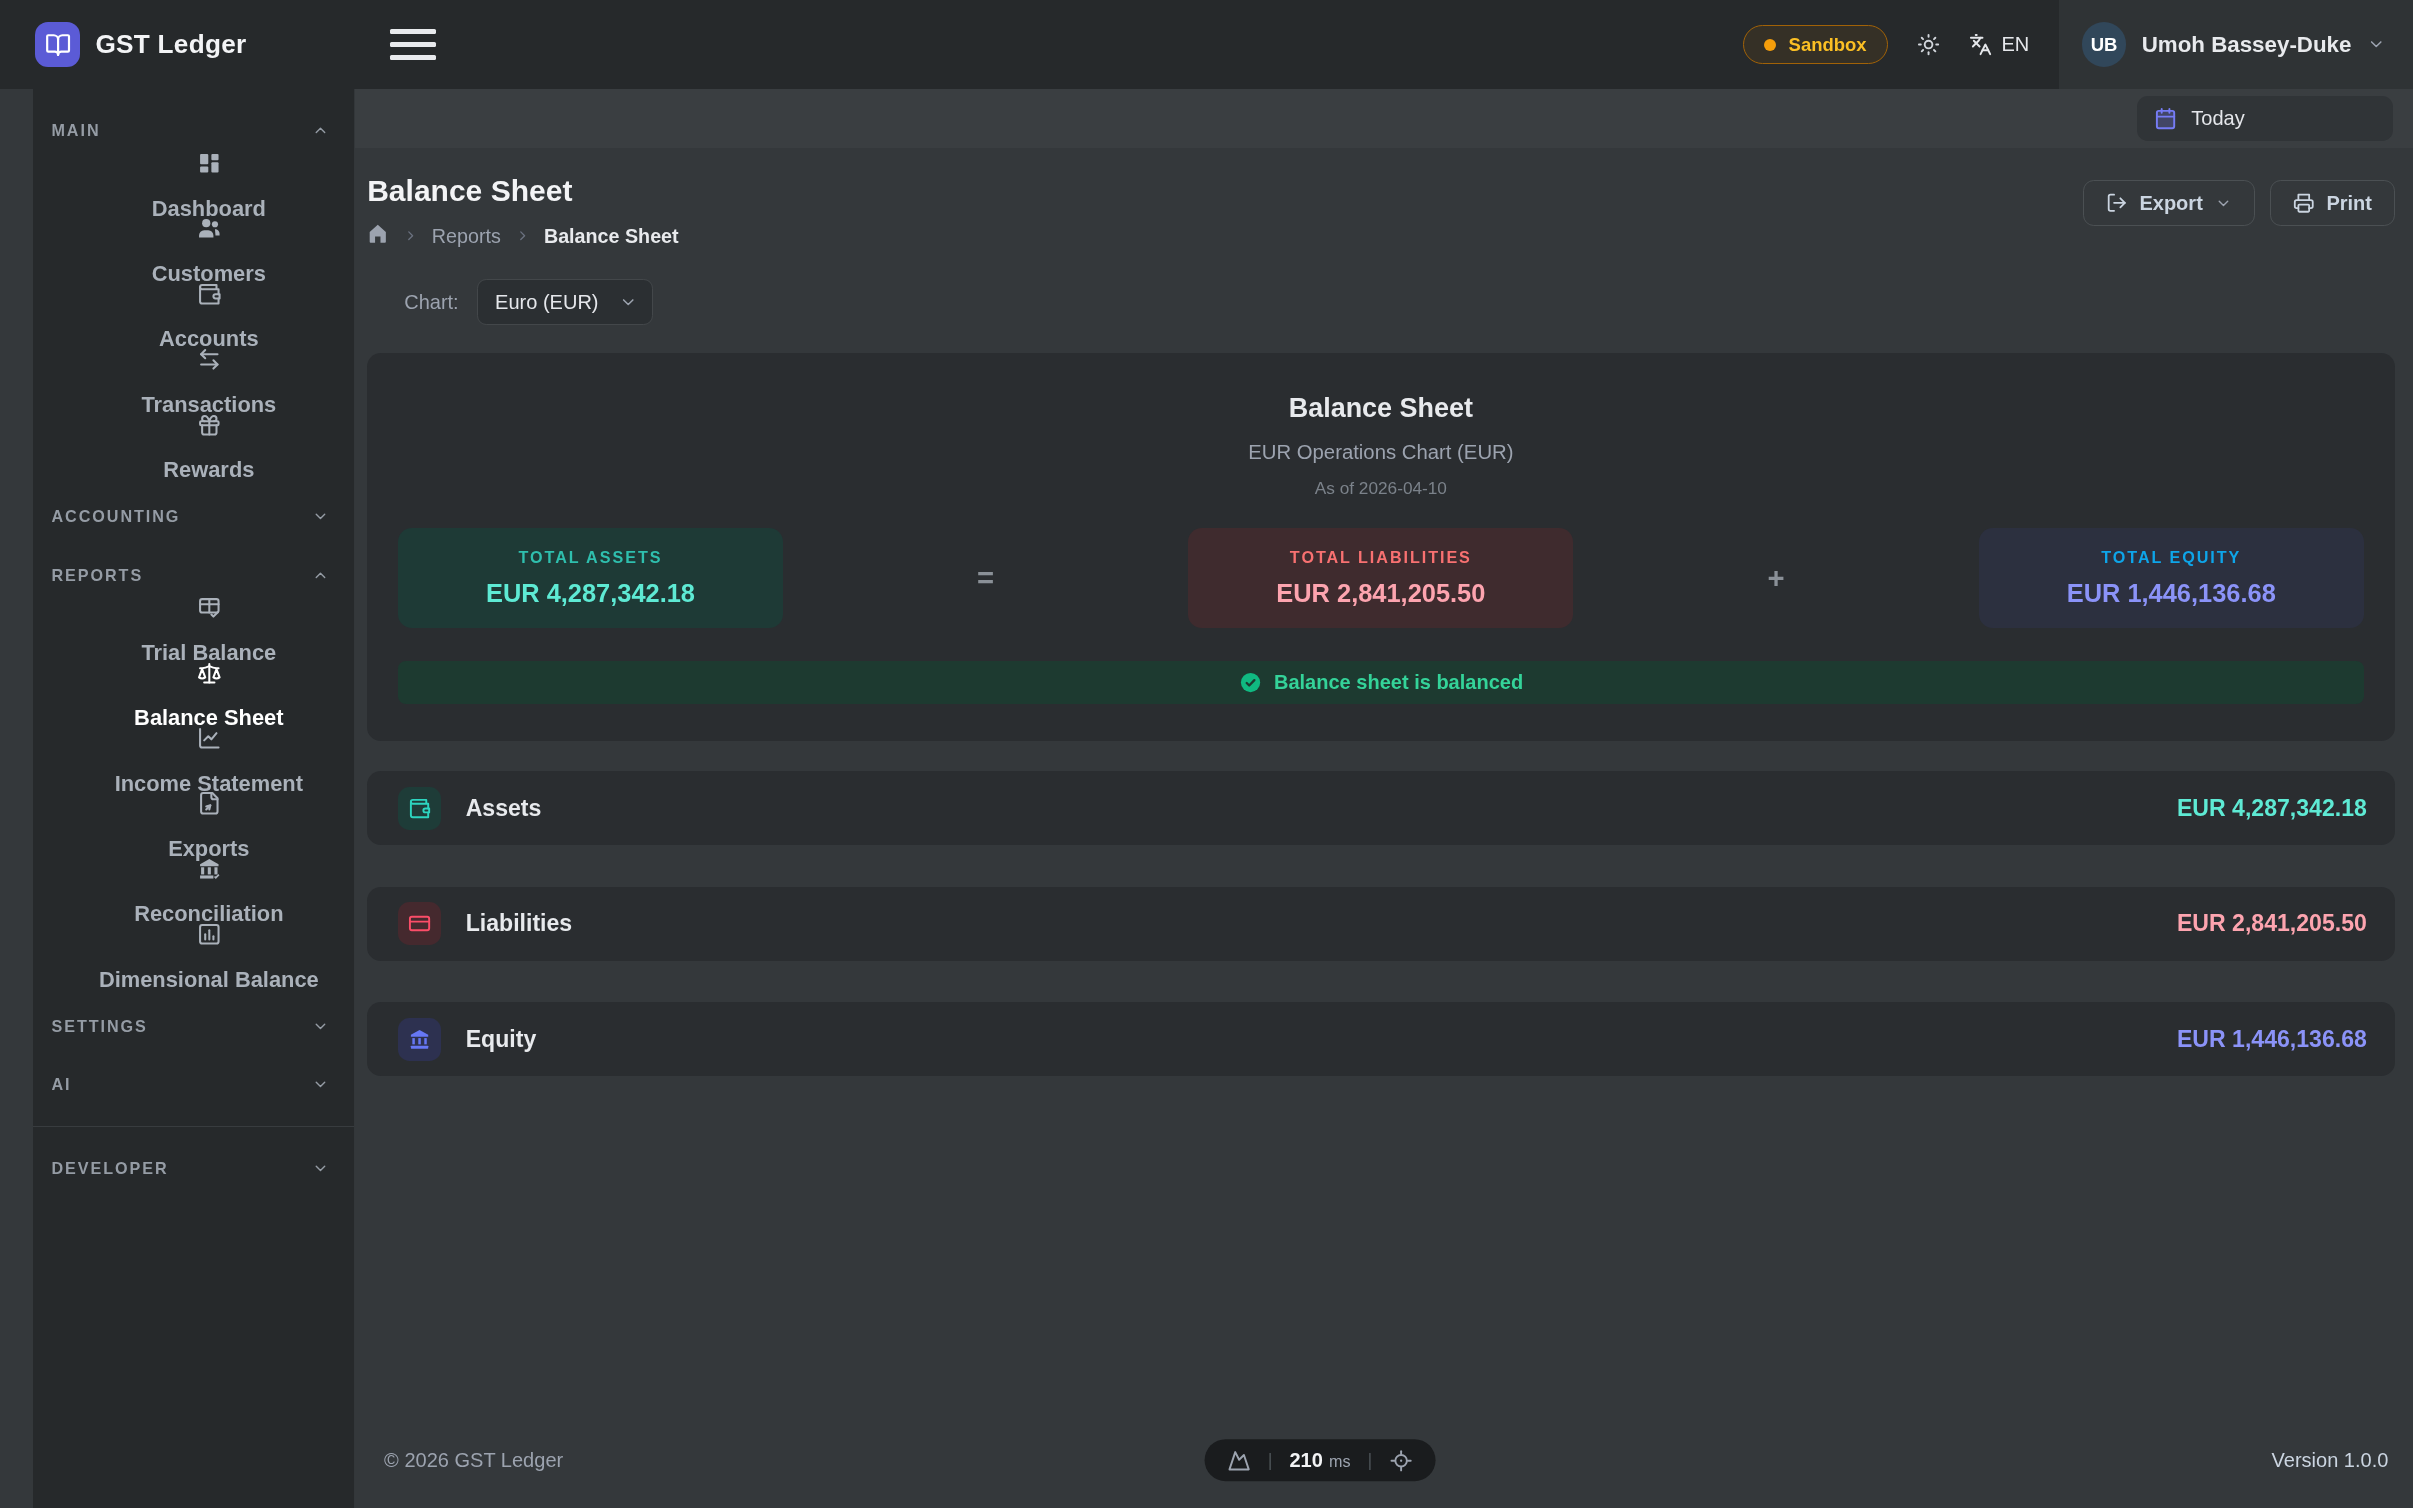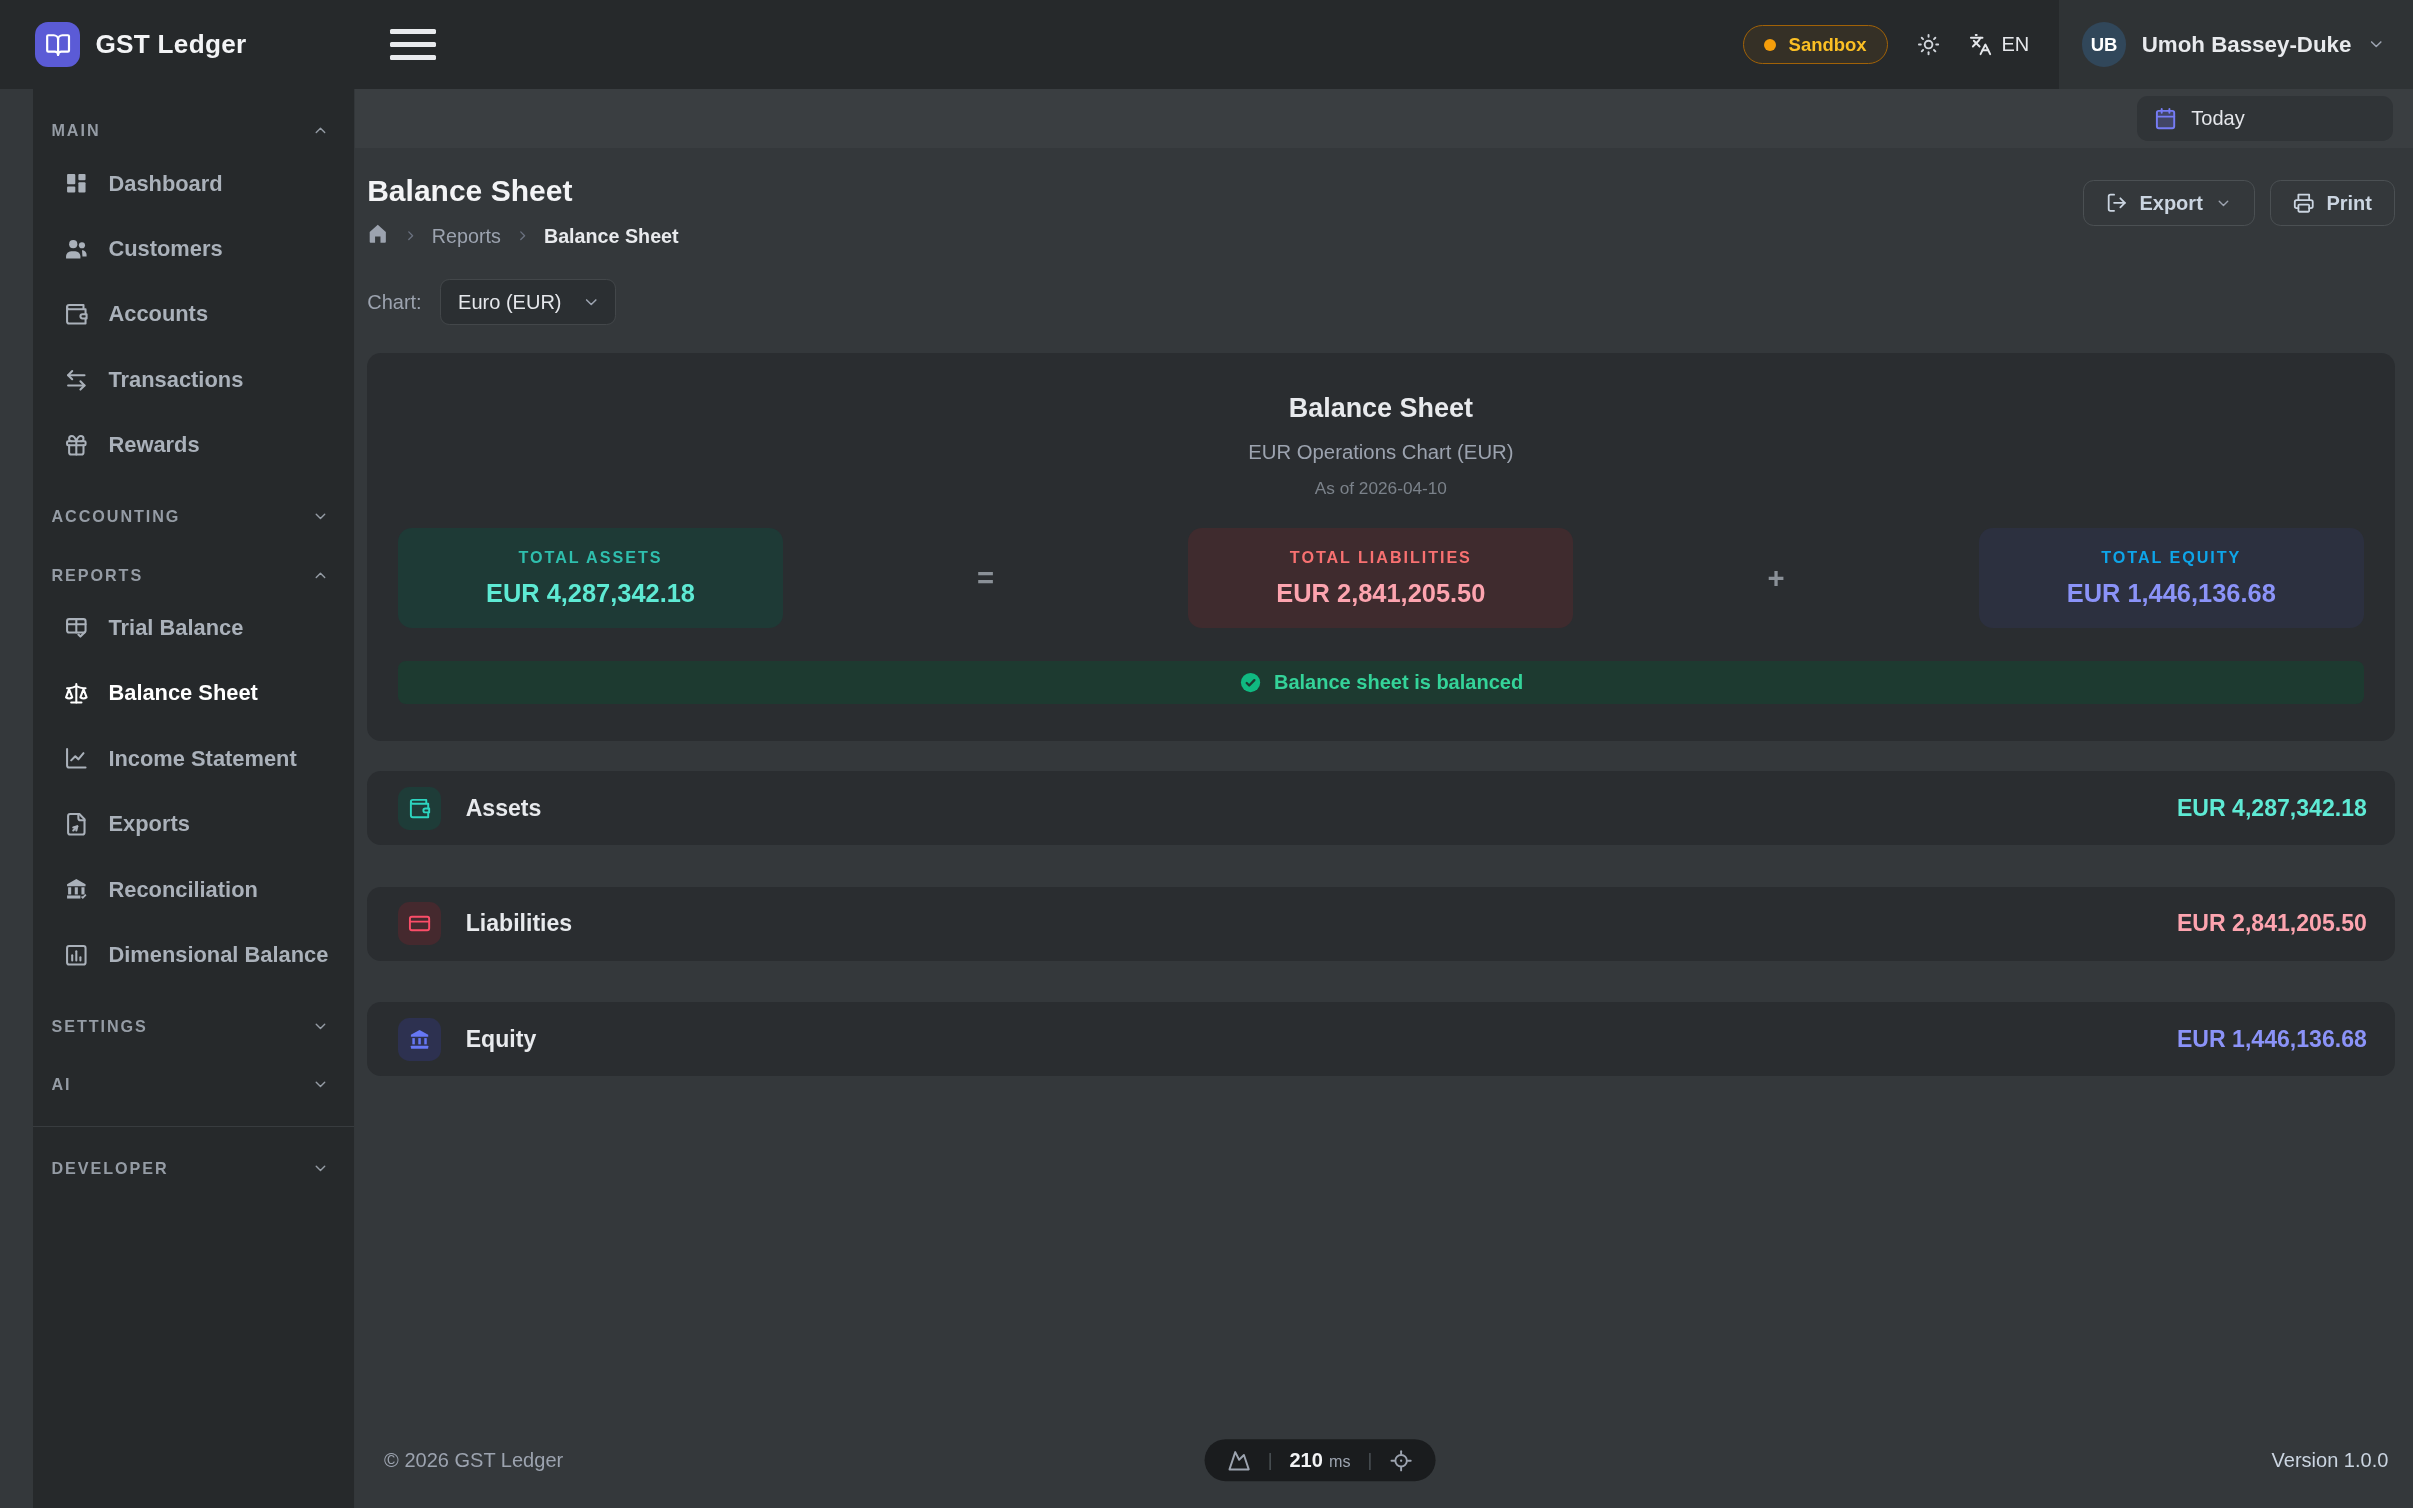--- a/index.html
+++ b/index.html
@@ -33,21 +33,21 @@
 
   
   .shell { flex:1; display:flex; min-height:0;padding-left:33px; }
 
   
   .sidebar { width:20.9rem; background:#26292b; border-right:0.6px solid #33373a; flex:none; padding-top:1.4rem; overflow:hidden; display:flex; flex-direction:column; }
   .sec-head { display:flex; align-items:center; justify-content:space-between; padding:0 1.6rem 0 1.2rem; height:2.6rem; margin-top:1.2rem; cursor:pointer; }
   .sec-head:first-child { margin-top:0; }
   .sec-label { font-size:1.05rem; font-weight:bold; letter-spacing:.12em; color:#959ca5; }
   .sec-head svg { width:1.1rem; height:1.1rem; color:#959ca5; }
-  .nav-item { display:flex; align-items:center; gap:1.3rem; height:4.25rem; padding-left:2rem; color:#aab1ba; font-size:1.42rem; font-weight:600; cursor:pointer; }
+  .nav-item { display:flex; align-items:center; gap:1.3rem; height:4.25rem; padding-left:2rem; color:#aab1ba; font-size:1.42rem; font-weight:600; cursor:pointer;flex-direction:column; }
   .nav-item svg { width:1.6rem; height:1.6rem; }
   .nav-item.active { color:#fff; font-weight:bold; }
   .side-divider { border-top:0.6px solid #383c3f; margin:1.4rem 0 .2rem; }
 
   
   .main { flex:1; display:flex; flex-direction:column; min-width:0; }
   .strip { height:3.8rem; background:#3a3e41; flex:none; display:flex; align-items:center; justify-content:flex-end; padding-right:1.3rem; }
   .today-btn { width:16.6rem; height:2.9rem; background:#303437; border-radius:.7rem; display:flex; align-items:center; gap:.9rem; padding-left:1.1rem; cursor:pointer; }
   .today-btn svg { width:1.5rem; height:1.5rem; color:#767cf5; }
   .today-label { font-size:1.3rem; color:#e5e7eb; }
@@ -58,21 +58,21 @@
   .crumbs { display:flex; align-items:center; gap:.9rem; margin-top:1rem; font-size:1.28rem; color:#9ca3af; }
   .crumbs .home { color:#9ca3af; } .crumbs .home svg { width:1.4rem; height:1.4rem; }
   .crumbs .sep svg { width:1rem; height:1rem; color:#6b7280; }
   .crumb-current { color:#e8eaed; font-weight:bold; }
   .head-actions { display:flex; gap:1rem; margin-top:.4rem; }
   .btn { height:3rem; display:flex; align-items:center; gap:.8rem; padding:0 1.4rem; border:0.6px solid #4b5053; border-radius:.7rem; background:transparent; color:#cbd5e1; font-size:1.3rem; font-weight:600; cursor:pointer; font-family:inherit; }
   .btn svg { width:1.4rem; height:1.4rem; }
   .btn .chev { width:1.1rem; height:1.1rem; color:#9ca3af; }
 
   .chart-row { display:flex; align-items:center; gap:1.2rem; margin-top:1.9rem; }
-  .chart-label { font-size:1.3rem; color:#9ca3af; }
+  .chart-label { font-size:1.3rem; color:#9ca3af;margin-left:37px; }
   .select { width:11.4rem; height:3rem; background:#2b2f32; border:0.6px solid #43474a; border-radius:.6rem; display:flex; align-items:center; justify-content:space-between; padding:0 .9rem 0 1.1rem; cursor:pointer; }
   .select-value { font-size:1.3rem; color:#e5e7eb; }
   .select svg { width:1.2rem; height:1.2rem; color:#9ca3af; }
 
   
   .card { margin-top:1.8rem; background:#2a2d30; border-radius:.9rem; padding:2.6rem 2rem 2.4rem; }
   .card-title { text-align:center; font-size:1.75rem; font-weight:bold; color:#e8eaed; }
   .card-sub { text-align:center; font-size:1.32rem; color:#9ca3af; margin-top:1.1rem; }
   .card-asof { text-align:center; font-size:1.12rem; color:#7b828a; margin-top:.9rem; }
   .totals { display:flex; align-items:center; justify-content:space-between; margin-top:1.9rem; }

